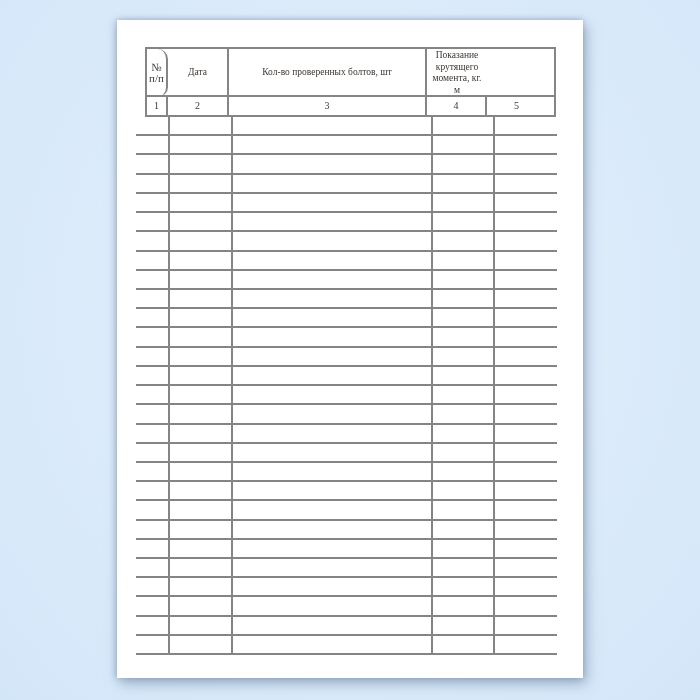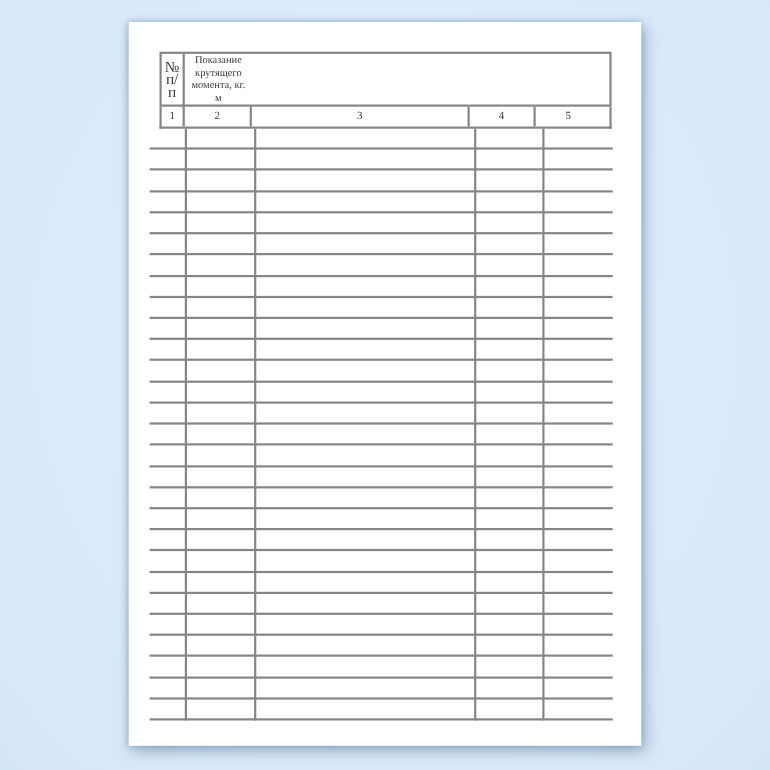--- a/index.html
+++ b/index.html
@@ -32,39 +32,41 @@
     position:absolute;left:28px;top:77px;width:411px;height:20px;
     border:2px solid var(--line);border-top:none;
     display:grid;grid-template-columns:21px 61px 198px 60px 59px;
   }
   .hcell,.ncell{
     border-right:2px solid var(--line);
     display:flex;align-items:center;justify-content:center;text-align:center;
   }
   .hcell:last-child,.ncell:last-child{border-right:none;}
   .hcell{font-size:9.5px;line-height:11.5px;padding:1px 2px;}
-  .hcell.small{font-size:14px;}
+  .hcell.small{font-size:11px;border-radius:10px;}
   .ncell{font-size:10px;line-height:10px;}
   
   .tbody{
     position:absolute;left:19px;top:97px;width:421px;height:538px;
     display:flex;flex-direction:column;
   }
   .brow{flex:1 1 0;border-bottom:2px solid var(--line);}
   .vline{position:absolute;top:97px;height:538px;width:2px;background:var(--line);}
   .v1{left:51px;} .v2{left:114px;} .v3{left:314px;} .v4{left:376px;}
 </style>
 </head>
 <body>
 
 <div class="canvas">
   <div class="paper">
 
     <div class="head-row">
       <div class="hcell small">№ п/п</div>
+      <div class="hcell">Дата</div>
+      <div class="hcell">Кол-во проверенных болтов, шт</div>
       <div class="hcell">Показание крутящего момента, кг. м</div>
     </div>
 
     <div class="num-row">
       <div class="ncell">1</div>
       <div class="ncell">2</div>
       <div class="ncell">3</div>
       <div class="ncell">4</div>
       <div class="ncell">5</div>
     </div>

